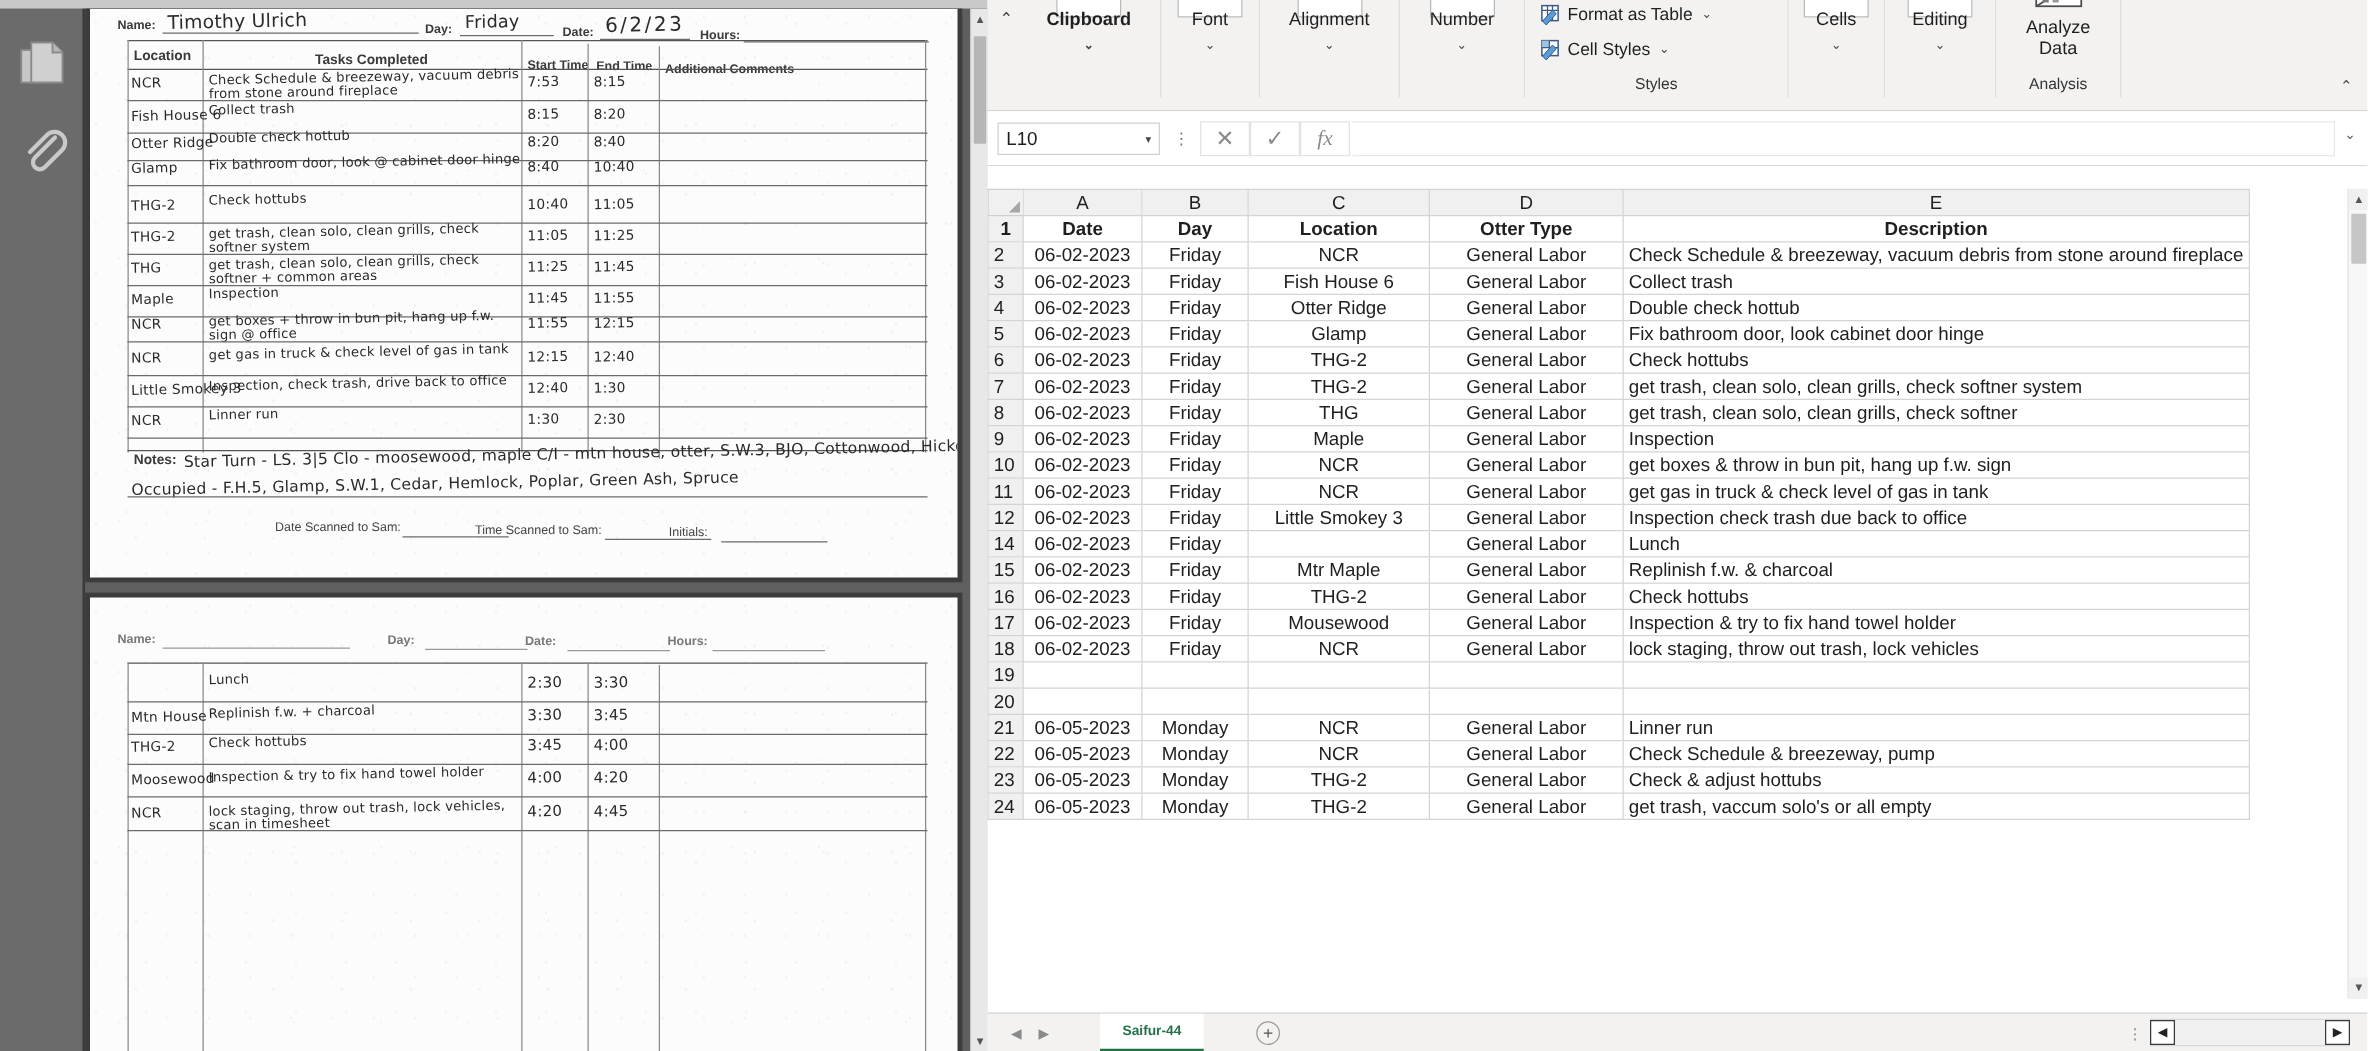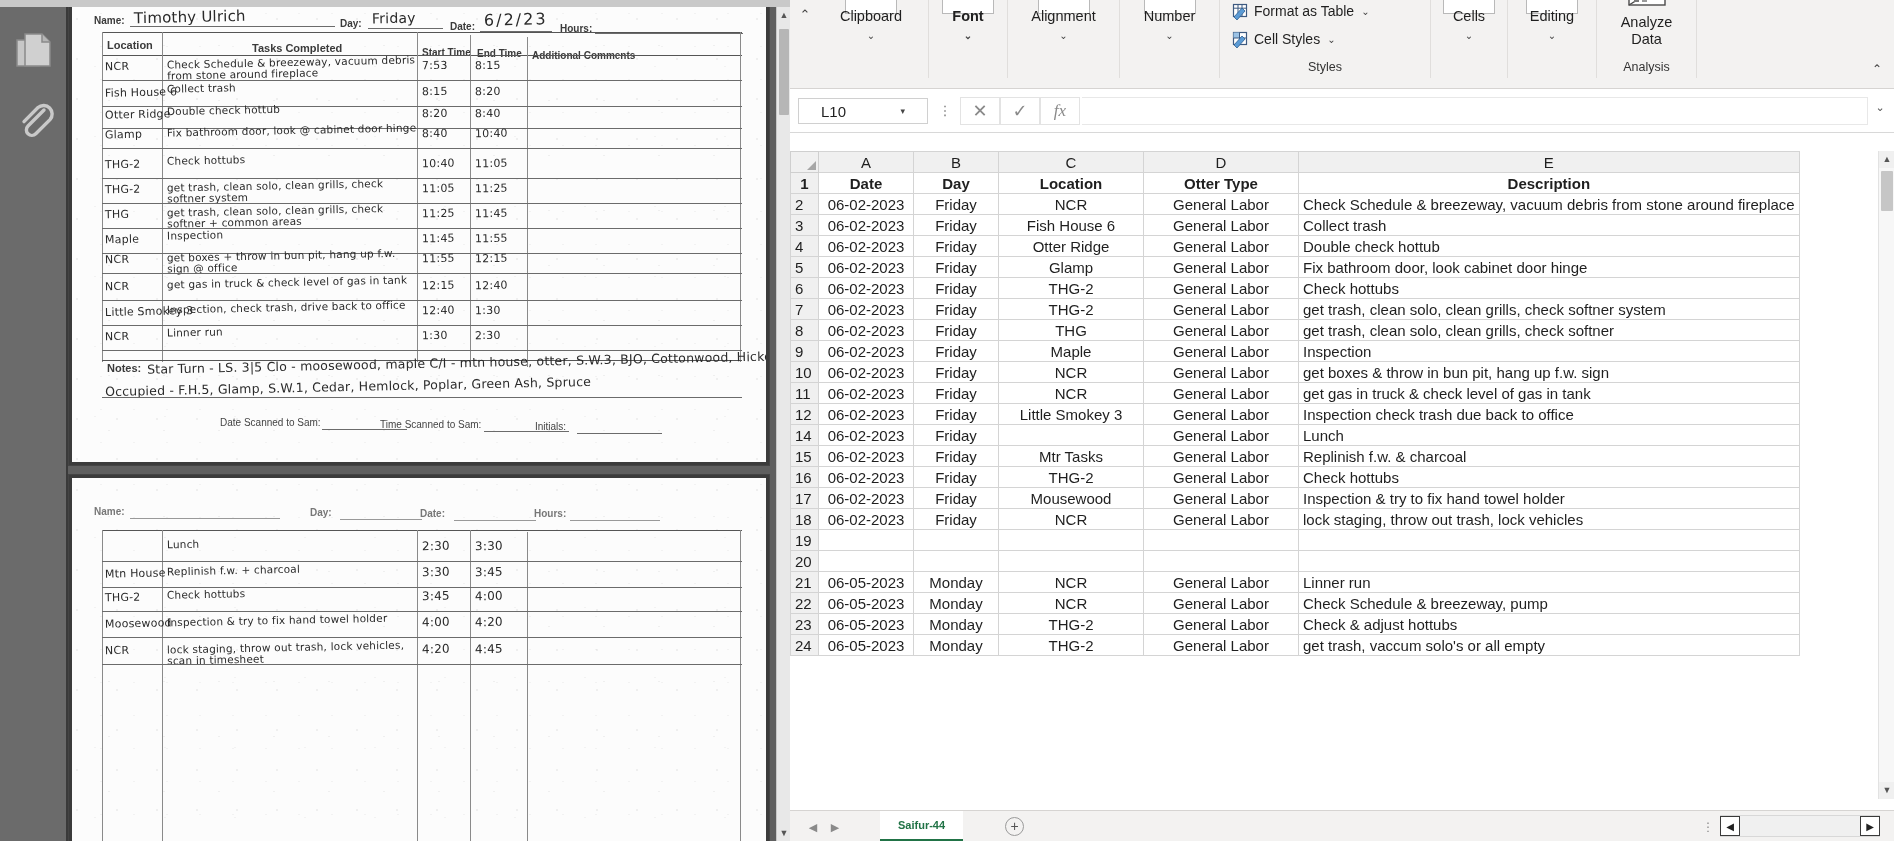--- a/index.html
+++ b/index.html
@@ -150,21 +150,21 @@
   }
 
   
   #fbar {
     position: absolute; left: 0; top: 89px; width: 1104px; height: 44px;
     background: #fff; border-bottom: 1px solid #d8d8d8;
   }
   #namebox {
     position: absolute; left: 8px; top: 9px; width: 130px; height: 26px;
     border: 1px solid #d0d0d0; background: #fff;
-    display: flex; align-items: center; padding: 0 22px;
+    display: flex; align-items: center; padding: 0 6px;
     font-size: 15px; color: #1f1f1f;
   }
   #namebox .nb-val { flex: 1; }
   #namebox .nb-caret { font-size: 9px; color: #444; }
   #fbar-grip {
     position: absolute; left: 148px; top: 10px; width: 14px; height: 24px;
     color: #777; font-size: 13px; text-align: center; line-height: 24px; letter-spacing: 0;
   }
   .fbar-btn {
     position: absolute; top: 8px; width: 40px; height: 28px;
@@ -469,27 +469,27 @@
       <div class="thumb"></div>
       <div class="sb-arrow" style="bottom:0;">▼</div>
     </div>
   </div>
 
   <div id="excel">
 
     <div id="ribbon">
       <div id="ribbon-collapse-left">⌃</div>
 
-      <div class="rb-group" style="left:24px;width:115px;">
+      <div class="rb-group" style="left:24px;width:115px;font-weight:bold;">
         <div class="rb-gallery-box"></div>
         <div class="rb-label">Clipboard</div>
         <div class="rb-caret">⌄</div>
       </div>
 
-      <div class="rb-group" style="left:139px;width:79px;font-weight:bold;">
+      <div class="rb-group" style="left:139px;width:79px;">
         <div class="rb-gallery-box"></div>
         <div class="rb-label">Font</div>
         <div class="rb-caret">⌄</div>
       </div>
 
       <div class="rb-group" style="left:218px;width:112px;">
         <div class="rb-gallery-box"></div>
         <div class="rb-label">Alignment</div>
         <div class="rb-caret">⌄</div>
       </div>
@@ -690,21 +690,21 @@
               <td class="c-date">06-02-2023</td>
               <td class="c-day">Friday</td>
               <td class="c-loc"></td>
               <td class="c-lab">General Labor</td>
               <td class="c-desc">Lunch</td>
             </tr>
             <tr>
               <td class="rowhead">15</td>
               <td class="c-date">06-02-2023</td>
               <td class="c-day">Friday</td>
-              <td class="c-loc">Mtr Tasks</td>
+              <td class="c-loc">Mtr Maple</td>
               <td class="c-lab">General Labor</td>
               <td class="c-desc">Replinish f.w. &amp; charcoal</td>
             </tr>
             <tr>
               <td class="rowhead">16</td>
               <td class="c-date">06-02-2023</td>
               <td class="c-day">Friday</td>
               <td class="c-loc">THG-2</td>
               <td class="c-lab">General Labor</td>
               <td class="c-desc">Check hottubs</td>

